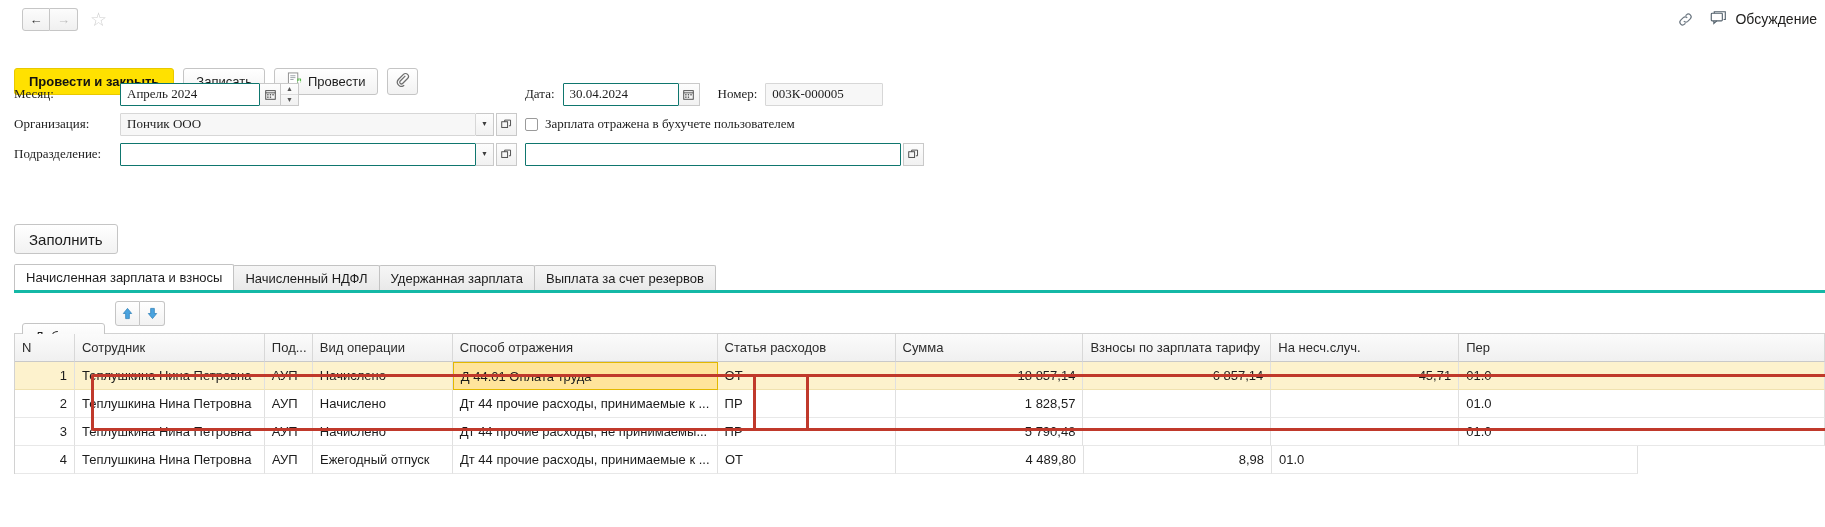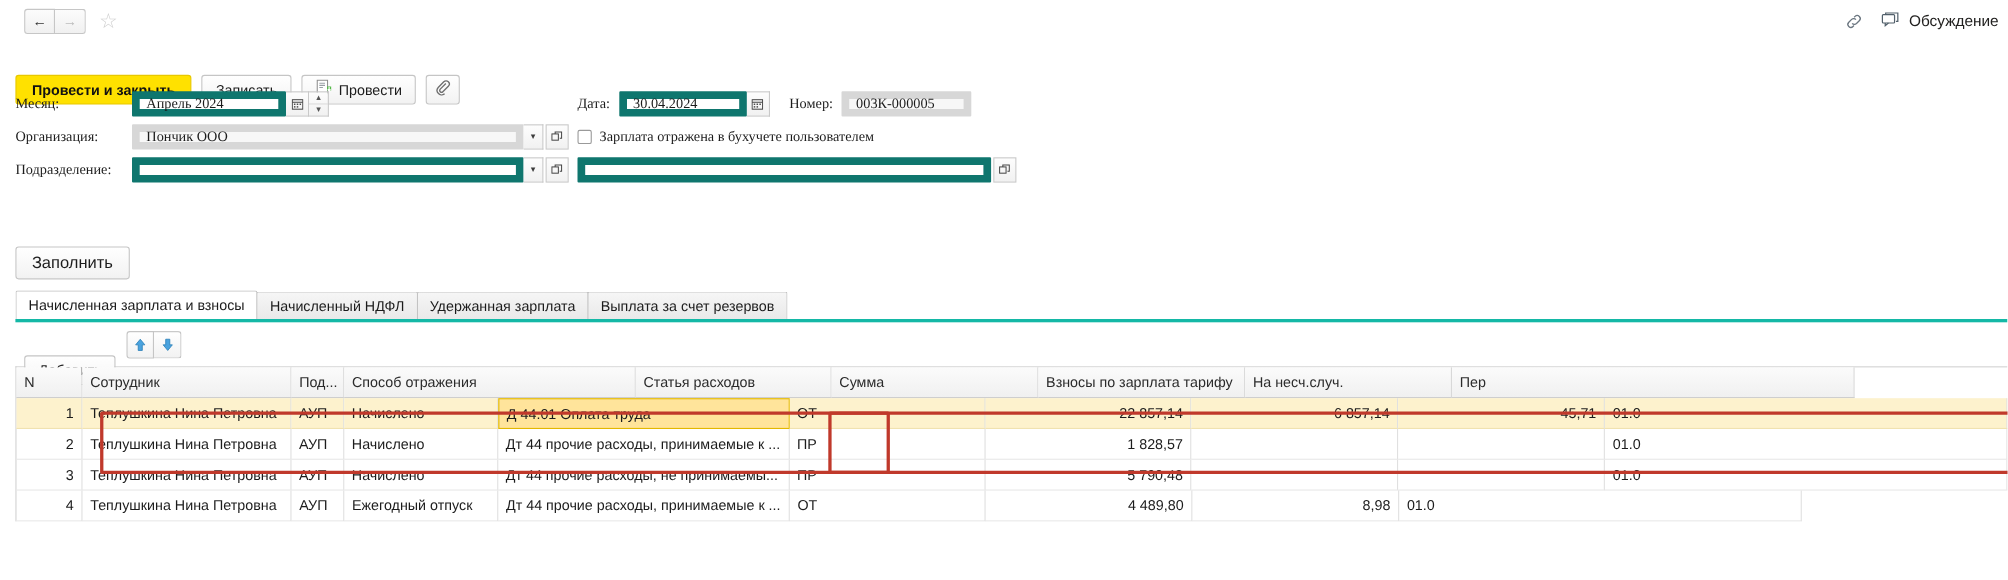--- a/index.html
+++ b/index.html
@@ -63,21 +63,21 @@
     background: #ffe100; border: 1px solid #e8c800; font-weight: bold;
     color: #121212; padding: 0 14px;
   }
   .btn.icon-only { padding: 0 7px; }
 
   
   .form { padding: 2px 0 0 14px; position: relative; height: 92px; font-family: Liberation Serif, serif; }
   .frow { display: flex; align-items: center; height: 28px; margin-bottom: 2px; }
   .flabel { width: 106px; font-size: 13px; color: #1c1c1c; }
   .inp {
-    height: 23px; border: 7px solid #0f766e; background: #fff;
+    height: 23px; border: 1px solid #0f766e; background: #fff;
     padding: 0 6px; font-size: 13px; color: #1c1c1c;
     display: flex; align-items: center; border-radius: 1px;
   }
   .inp.readonly { background: #f7f7f7; border-color: #d7d7d7; }
   .sqbtn {
     height: 23px; width: 21px; border: 1px solid #c9c9c9; border-left: none;
     background: linear-gradient(#fdfdfd, #f1f1f1);
     display: flex; align-items: center; justify-content: center;
     cursor: pointer; color: #4a4a4a; font-size: 11px;
   }
@@ -329,36 +329,37 @@
         </div>
       </div>
     </div>
 
     <div class="grid">
 
       <div class="gridrow headrow">
         <div class="gcell c-n">N</div>
         <div class="gcell c-emp">Сотрудник</div>
         <div class="gcell c-pod">Под...</div>
+        <div class="gcell c-vid">Вид операции</div>
         <div class="gcell c-sposob">Способ отражения</div>
         <div class="gcell c-statya">Статья расходов</div>
         <div class="gcell c-summa">Сумма</div>
         <div class="gcell c-vznosy">Взносы по зарплата тарифу</div>
         <div class="gcell c-nesch">На несч.случ.</div>
         <div class="gcell c-per">Пер</div>
       </div>
 
       <div class="gridrow row-hl">
         <div class="gcell c-n num">1</div>
         <div class="gcell c-emp">Теплушкина Нина Петровна</div>
         <div class="gcell c-pod">АУП</div>
         <div class="gcell c-vid">Начислено</div>
         <div class="gcell c-sposob cell-hl">Д 44.01 Оплата труда</div>
         <div class="gcell c-statya">ОТ</div>
-        <div class="gcell c-summa num">22 857,14</div>
+        <div class="gcell c-summa num">18 857,14</div>
         <div class="gcell c-vznosy num">6 857,14</div>
         <div class="gcell c-nesch num">45,71</div>
         <div class="gcell c-per">01.0</div>
       </div>
 
       <div class="gridrow">
         <div class="gcell c-n num">2</div>
         <div class="gcell c-emp">Теплушкина Нина Петровна</div>
         <div class="gcell c-pod">АУП</div>
         <div class="gcell c-vid">Начислено</div>

